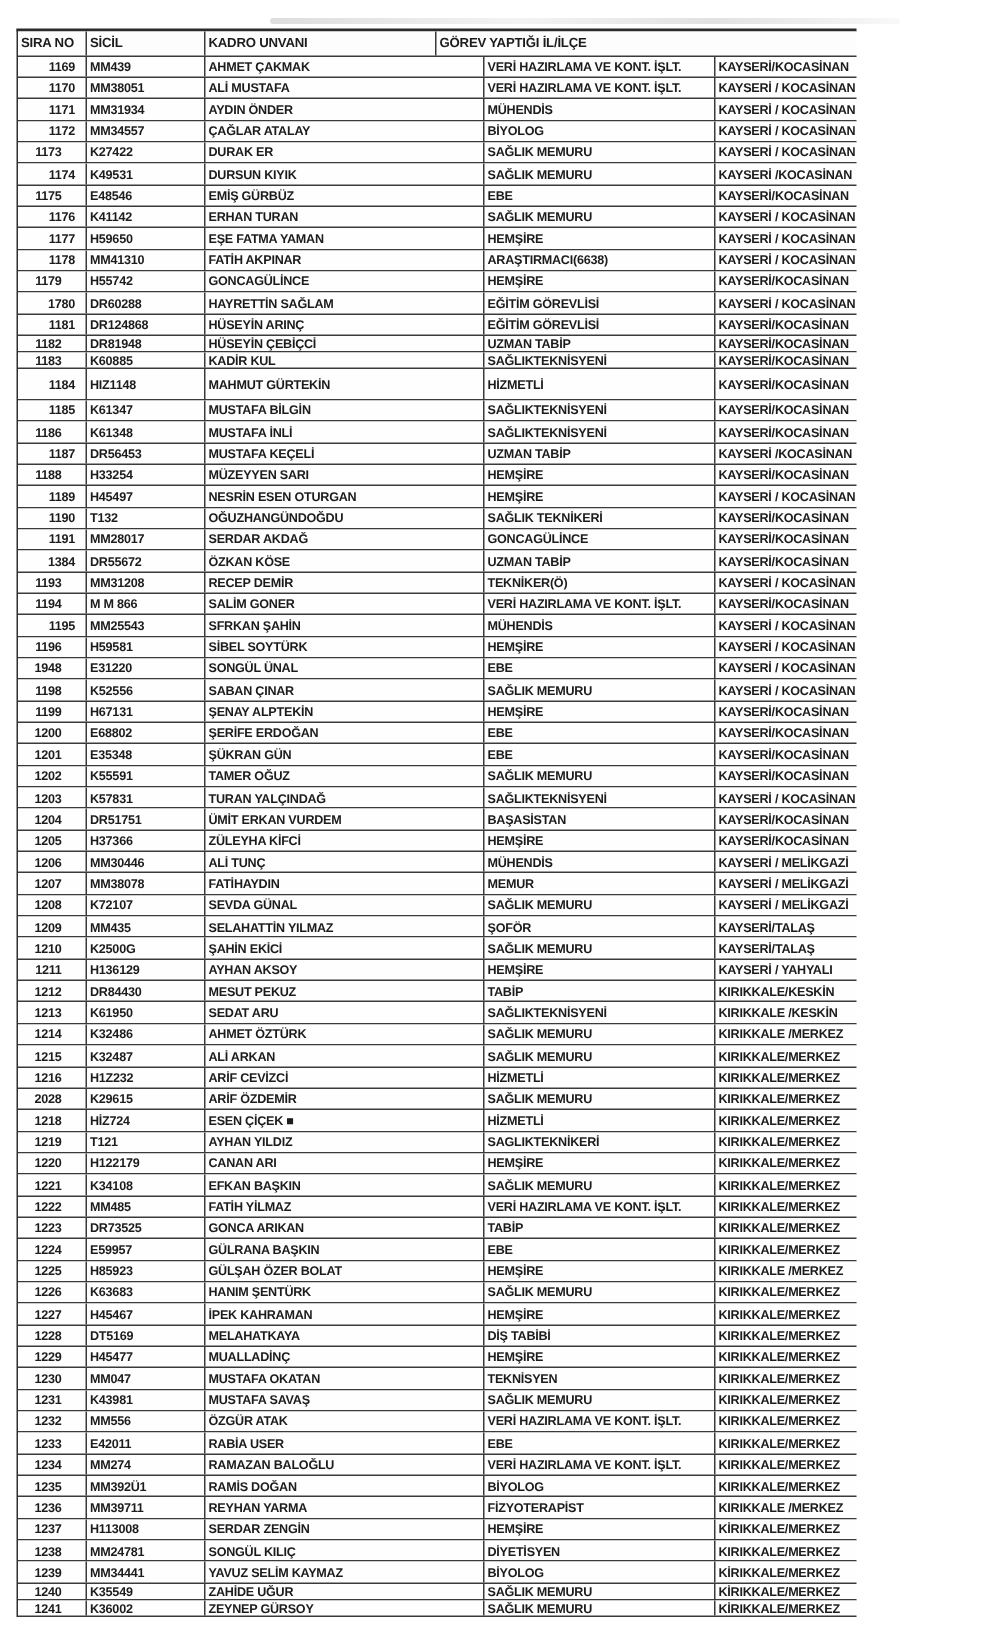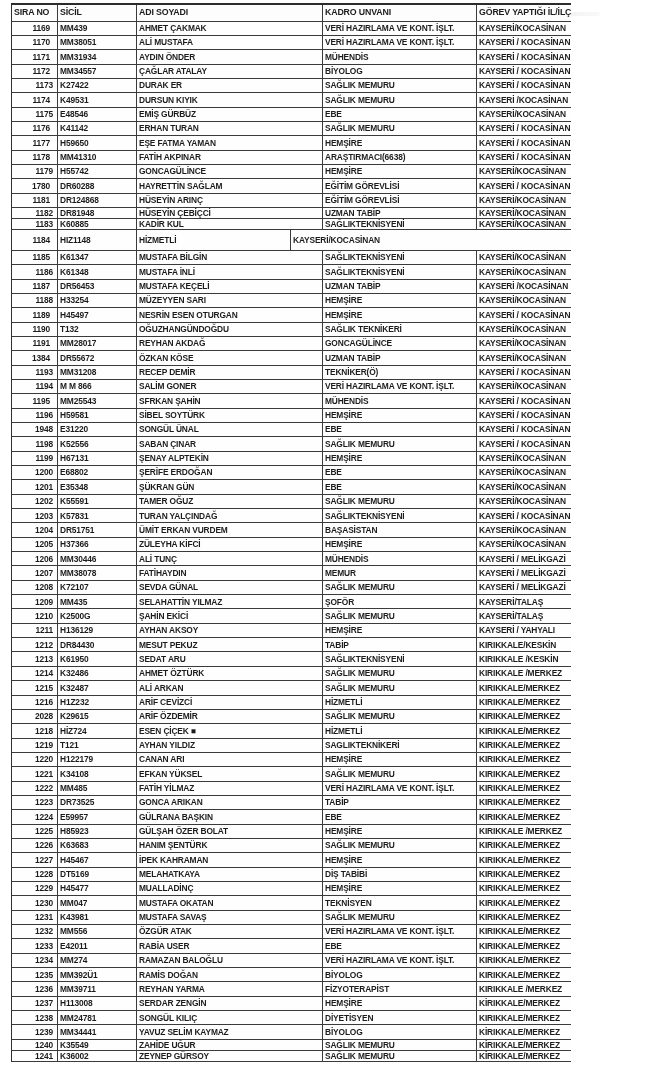--- a/index.html
+++ b/index.html
@@ -12,21 +12,21 @@
     overflow:hidden;
   }
   
   .page::before{
     content:"";
     position:absolute;left:180px;top:12px;width:420px;height:4px;
     background:linear-gradient(90deg,rgba(120,120,120,.25),rgba(160,160,160,.12) 40%,rgba(120,120,120,.22) 70%,rgba(170,170,170,.08));
     border-radius:2px;
   }
   .table{
-    position:absolute;left:11px;top:3px;width:560px;
+    position:absolute;left:11px;top:19px;width:560px;
     border-top:2.4px solid #2b2b2b;
     border-left:1.7px solid #2f2f2f;
     box-sizing:border-box;
   }
   .row{
     display:flex;align-items:stretch;
     height:14.35px;
     border-bottom:1.6px solid #3a3a3a;
     box-sizing:border-box;
     background:#fefefe;
@@ -37,37 +37,36 @@
   .c{
     box-sizing:border-box;
     display:flex;align-items:center;
     overflow:hidden;white-space:nowrap;
     border-right:1.5px solid #3a3a3a;
     padding:0 2px;
     font-size:8.4px;font-weight:bold;letter-spacing:-0.15px;
     line-height:1;
   }
   .c1{width:46px;justify-content:flex-end;padding-right:7px;}
-  .row.flush .c1{padding-right:4px;}
+  .row.flush .c1{padding-right:16px;}
   .c2{width:79px;}
   .c3{width:186px;}
   .c4{width:154px;}
   .c5{flex:1;border-right:none;}
   .row.header .c{font-size:8.8px;justify-content:flex-start;padding-left:2px;}
   .row.tall .c{align-items:center;}
 </style>
 </head>
 <body>
 
 <div class="page">
   <div class="table">
     <div class="row header">
       <div class="c c1">SIRA NO</div>
       <div class="c c2">SİCİL</div>
-      <div class="c c3">ADI SOYADI</div>
       <div class="c c4">KADRO UNVANI</div>
       <div class="c c5">GÖREV YAPTIĞI İL/İLÇE</div>
     </div>
     <div>
         <div class="row">
           <div class="c c1">1169</div>
           <div class="c c2">MM439</div>
           <div class="c c3">AHMET ÇAKMAK</div>
           <div class="c c4">VERİ HAZIRLAMA VE KONT. İŞLT.</div>
           <div class="c c5">KAYSERİ/KOCASİNAN</div>
@@ -166,20 +165,21 @@
         <div class="row flush compact">
           <div class="c c1">1183</div>
           <div class="c c2">K60885</div>
           <div class="c c3">KADİR KUL</div>
           <div class="c c4">SAĞLIKTEKNİSYENİ</div>
           <div class="c c5">KAYSERİ/KOCASİNAN</div>
         </div>
         <div class="row tall">
           <div class="c c1">1184</div>
           <div class="c c2">HIZ1148</div>
+          <div class="c c3">MAHMUT GÜRTEKİN</div>
           <div class="c c4">HİZMETLİ</div>
           <div class="c c5">KAYSERİ/KOCASİNAN</div>
         </div>
         <div class="row">
           <div class="c c1">1185</div>
           <div class="c c2">K61347</div>
           <div class="c c3">MUSTAFA BİLGİN</div>
           <div class="c c4">SAĞLIKTEKNİSYENİ</div>
           <div class="c c5">KAYSERİ/KOCASİNAN</div>
         </div>
@@ -214,21 +214,21 @@
         <div class="row">
           <div class="c c1">1190</div>
           <div class="c c2">T132</div>
           <div class="c c3">OĞUZHANGÜNDOĞDU</div>
           <div class="c c4">SAĞLIK TEKNİKERİ</div>
           <div class="c c5">KAYSERİ/KOCASİNAN</div>
         </div>
         <div class="row">
           <div class="c c1">1191</div>
           <div class="c c2">MM28017</div>
-          <div class="c c3">REYHAN AKDAĞ</div>
+          <div class="c c3">SERDAR AKDAĞ</div>
           <div class="c c4">GONCAGÜLİNCE</div>
           <div class="c c5">KAYSERİ/KOCASİNAN</div>
         </div>
         <div class="row">
           <div class="c c1">1384</div>
           <div class="c c2">DR55672</div>
           <div class="c c3">ÖZKAN KÖSE</div>
           <div class="c c4">UZMAN TABİP</div>
           <div class="c c5">KAYSERİ/KOCASİNAN</div>
         </div>
@@ -424,21 +424,21 @@
         <div class="row flush">
           <div class="c c1">1220</div>
           <div class="c c2">H122179</div>
           <div class="c c3">CANAN ARI</div>
           <div class="c c4">HEMŞİRE</div>
           <div class="c c5">KIRIKKALE/MERKEZ</div>
         </div>
         <div class="row flush">
           <div class="c c1">1221</div>
           <div class="c c2">K34108</div>
-          <div class="c c3">EFKAN YÜKSEL</div>
+          <div class="c c3">EFKAN BAŞKIN</div>
           <div class="c c4">SAĞLIK MEMURU</div>
           <div class="c c5">KIRIKKALE/MERKEZ</div>
         </div>
         <div class="row flush">
           <div class="c c1">1222</div>
           <div class="c c2">MM485</div>
           <div class="c c3">FATİH YİLMAZ</div>
           <div class="c c4">VERİ HAZIRLAMA VE KONT. İŞLT.</div>
           <div class="c c5">KIRIKKALE/MERKEZ</div>
         </div>

